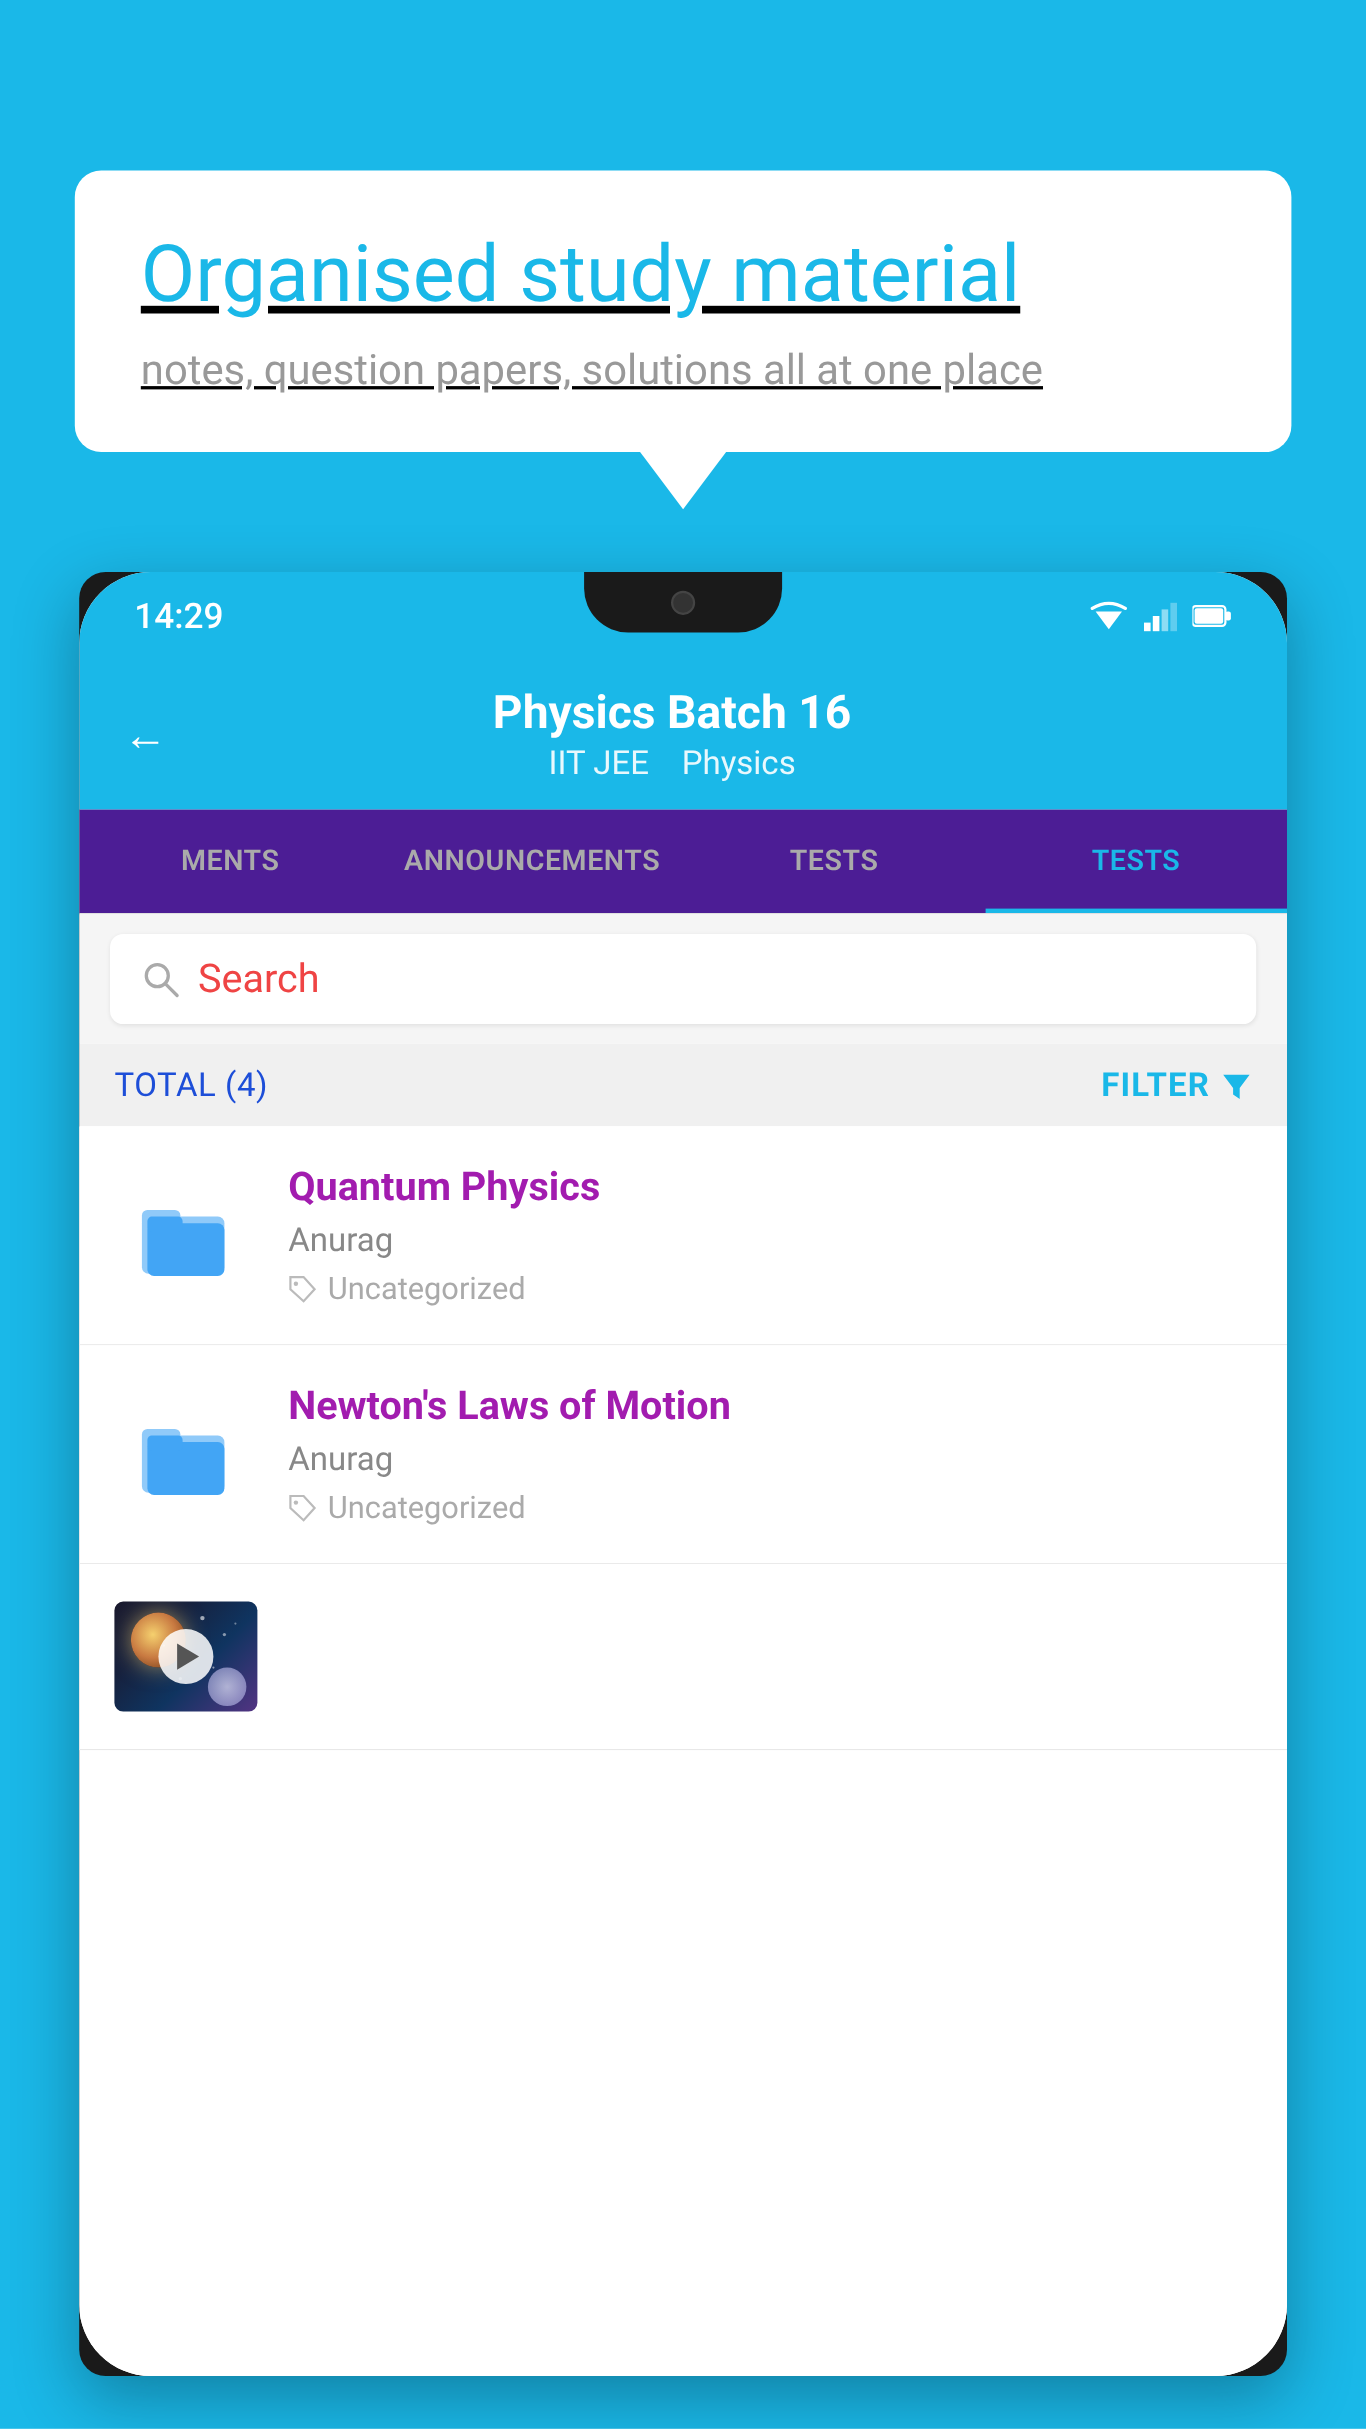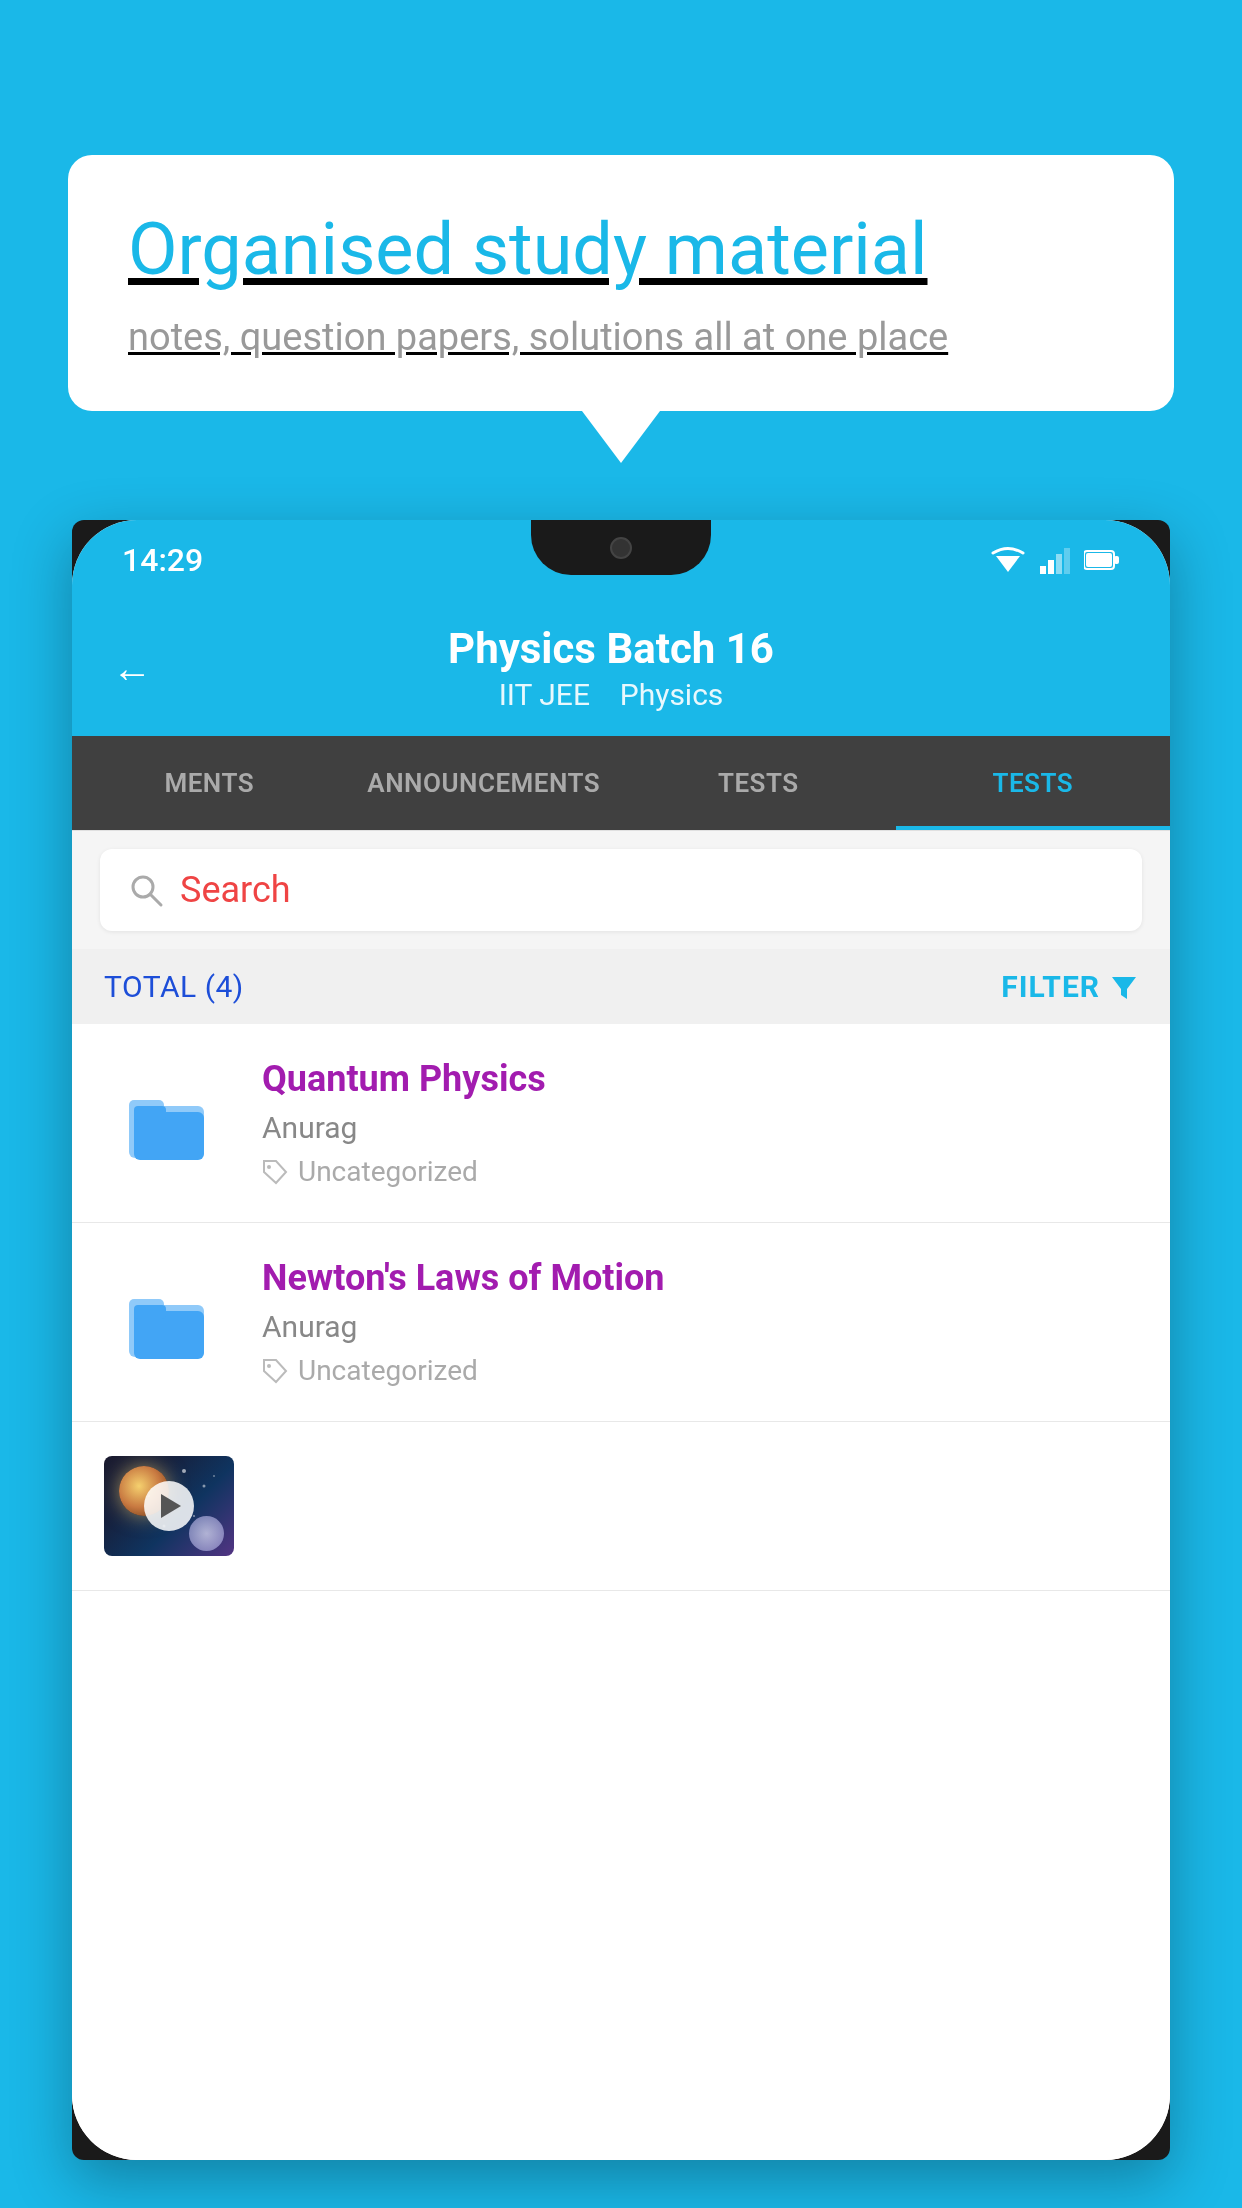--- a/index.html
+++ b/index.html
@@ -57,21 +57,21 @@
     }
 
     
     .phone-frame {
       position: absolute;
       top: 520px;
       left: 72px;
       right: 72px;
       height: 1640px;
       background: #1a1a1a;
-      border-radius: 12px;
+      border-radius: 24px;
       overflow: hidden;
       box-shadow: 0 20px 60px rgba(0,0,0,0.3);
     }
 
     
     .phone-status-bar {
       background: #1ab8e8;
       height: 80px;
       display: flex;
       align-items: center;
@@ -141,21 +141,21 @@
     }
 
     .header-subtitle {
       color: rgba(255,255,255,0.9);
       font-size: 30px;
       margin-top: 4px;
     }
 
     
     .tabs-bar {
-      background: #404040;
+      background: #4c1d95;
       display: flex;
       border-bottom: 1px solid #e0e0e0;
       overflow: hidden;
     }
 
     .tab-item {
       flex: 1;
       text-align: center;
       padding: 32px 0 28px 0;
       font-size: 26px;

